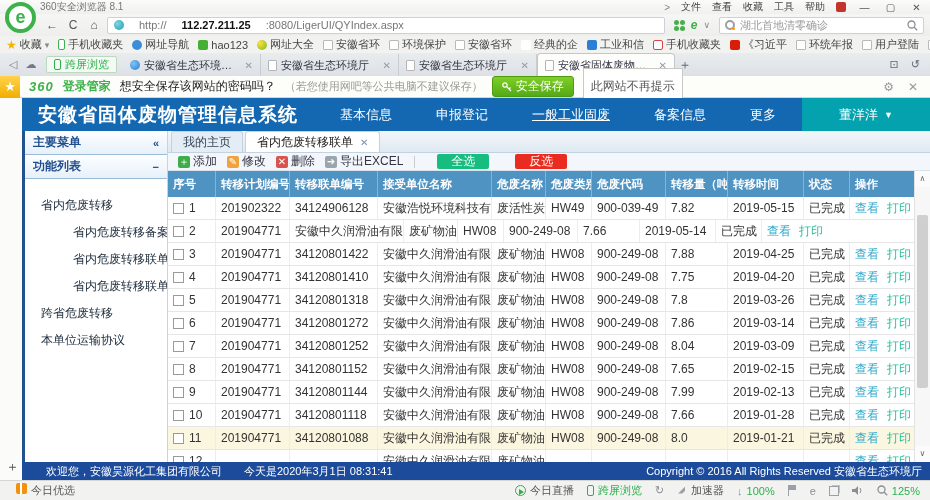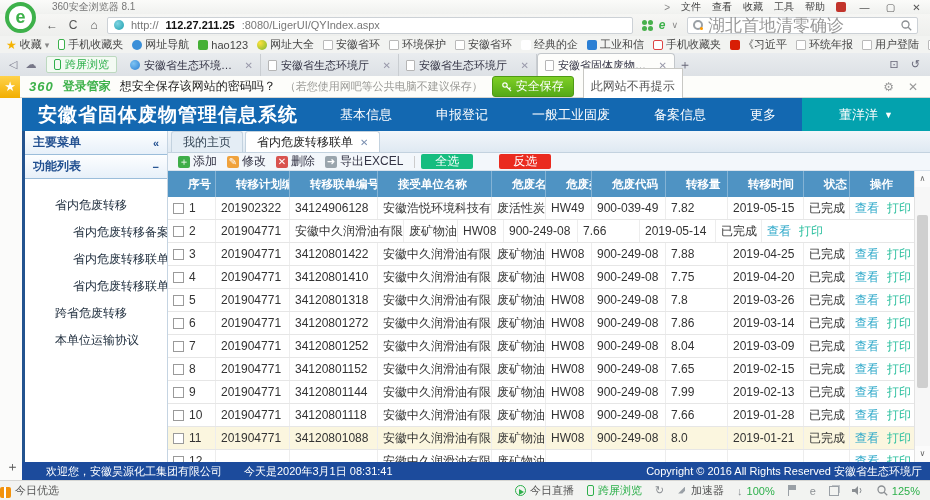--- a/index.html
+++ b/index.html
@@ -2,39 +2,39 @@
 <html><head>
 <meta charset="utf-8">
 <style>
   *{box-sizing:border-box;margin:0;padding:0}
   html,body{width:930px;height:500px;overflow:hidden}
   body{font-family:"Liberation Sans","DejaVu Sans",sans-serif;font-size:12px;color:#333;background:#e9eaec}
   #screen{position:relative;width:930px;height:500px;background:#fff;overflow:hidden}
   .ell{white-space:nowrap;overflow:hidden;text-overflow:ellipsis}
 
   
-  #titlebar{position:absolute;top:0;left:0;width:930px;height:14px;background:linear-gradient(#fbfbf9,#f0f1ef);display:flex;align-items:flex-start;padding-left:52px;font-size:10px;color:#777}
+  #titlebar{position:absolute;top:0;left:0;width:930px;height:14px;background:linear-gradient(#fbfbf9,#f0f1ef);display:flex;align-items:flex-start;padding-left:40px;font-size:10px;color:#777}
   #logo{position:absolute;left:5px;top:2px;width:31px;height:31px;border-radius:50%;background:#fff;border:4px solid #3db14a;color:#3db14a;font-weight:bold;font-size:18px;display:flex;align-items:center;justify-content:center;z-index:9}
   #titlebar .menus{margin-left:auto;display:flex;align-items:center;gap:11px;padding-right:6px;font-size:10px;color:#444}
   #titlebar .menus .chev{color:#888}
   #titlebar .bag{width:10px;height:10px;background:#c2342c;border-radius:2px}
   #titlebar .winbtn{width:15px;text-align:center;color:#555;font-size:10px;cursor:default}
 
   #addressbar{position:absolute;top:14px;left:0;width:930px;height:22px;background:linear-gradient(#f6f6f4,#eeefed);display:flex;align-items:center;gap:5px;padding-left:44px}
   .navbtn{width:16px;text-align:center;color:#555;font-size:12px}
-  #urlbox{flex:1;height:17px;background:#fff;border:1px solid #ccd1d6;border-radius:2px;display:flex;align-items:center;gap:7px;padding:0 6px;font-size:11px}
+  #urlbox{flex:1;height:17px;background:#fff;border:1px solid #ccd1d6;border-radius:2px;display:flex;align-items:center;gap:15px;padding:0 6px;font-size:11px}
   .siteicon{width:10px;height:10px;border-radius:50%;background:radial-gradient(circle at 35% 35%,#7fd4e2,#1d9fae);flex:none}
   #urlbox .u1{color:#777}#urlbox .u2{color:#111;font-weight:bold}#urlbox .u3{color:#777}
   .pageact{display:flex;align-items:center;gap:6px;padding:0 4px}
   .clover{width:11px;height:11px;position:relative}
   .clover i{position:absolute;width:5px;height:5px;border-radius:50%;background:#47b04c}
   .clover i:nth-child(1){left:0;top:0}.clover i:nth-child(2){right:0;top:0}.clover i:nth-child(3){left:0;bottom:0}.clover i:nth-child(4){right:0;bottom:0}
   .e-small{color:#3db14a;font-weight:bold;font-size:12px;font-style:italic}
   .vchev{color:#888;font-size:9px}
-  #searchbox{flex:none;width:231px;height:17px;background:#fff;border:1px solid #ccd1d6;border-radius:2px;display:flex;align-items:center;gap:5px;padding:0 5px;margin-right:12px;font-size:17px;color:#999}
+  #searchbox{flex:none;width:205px;height:17px;background:#fff;border:1px solid #ccd1d6;border-radius:2px;display:flex;align-items:center;gap:5px;padding:0 5px;margin-right:6px;font-size:11px;color:#999}
   .o-logo{width:10px;height:10px;border-radius:50%;border:2px solid #9aa0a6;flex:none;position:relative}
   .o-logo::after{content:"";position:absolute;right:-2px;bottom:-2px;width:3px;height:3px;border-radius:50%;background:#f90}
   .mag{flex:none}
 
   #bookmarks{position:absolute;top:36px;left:0;width:930px;height:17px;background:#f2f3f1;display:flex;align-items:center;gap:9px;padding:0 6px;font-size:11px;color:#444;white-space:nowrap;overflow:hidden}
   .bm{display:flex;align-items:center;gap:3px;flex:none}
   .bmi{width:10px;height:10px;flex:none;display:inline-block;border-radius:2px}
   .star-y{color:#f5b301;font-size:12px;line-height:10px}
   .i-phone{width:7px;height:11px;border:1px solid #3cb14c;border-radius:2px;background:#fff}
   .i-compass{border-radius:50%;background:#3a8fd8}
@@ -70,55 +70,55 @@
 
   
   #viewport{position:absolute;top:98px;left:0;width:930px;height:382px;background:#fff}
   #gutter{position:absolute;left:0;top:0;width:22px;height:382px;background:#fbfbfa}
   #gutter .plus{position:absolute;left:6px;bottom:4px;color:#555;font-size:13px}
   #app{position:absolute;left:22px;top:0;width:908px;height:382px;display:flex;flex-direction:column}
 
   #appheader{height:33px;background:#1368b1;display:flex;align-items:center;flex:none}
   #apptitle{color:#fff;font-size:19px;font-weight:bold;padding-left:16px;letter-spacing:1px;white-space:nowrap}
   #appnav{display:flex;gap:44px;margin-left:42px;color:#fff;font-size:13px;white-space:nowrap}
-  #appnav .nav.active{}
+  #appnav .nav.active{text-decoration:underline}
   #userbox{margin-left:auto;width:128px;height:33px;background:#03a2ae;color:#fff;font-size:13px;display:flex;align-items:center;justify-content:center;gap:6px;flex:none}
   #userbox .car{font-size:9px}
 
   #appbody{flex:1;display:flex;min-height:0}
   #sidebar{width:146px;flex:none;background:#fff;border-left:3px solid #23538f;border-right:1px solid #c5d4e2;display:flex;flex-direction:column}
   .panelhead{height:24px;display:flex;align-items:center;justify-content:space-between;padding:0 8px;background:linear-gradient(#fdfeff,#e7f0f9);border-bottom:1px solid #9bbdda;color:#1f4e8f;font-weight:bold;font-size:12px;flex:none}
   .panelhead .ctl{color:#1f4e8f;font-size:11px}
   #menulist{padding-top:13px}
   .mitem{height:27px;line-height:27px;font-size:12px;color:#1b2a3a;white-space:nowrap;overflow:hidden}
-  .mitem.lv1{padding-left:30px}
+  .mitem.lv1{padding-left:16px}
   .mitem.lv2{padding-left:48px}
 
   #content{flex:1;display:flex;flex-direction:column;min-width:0;background:#fff}
   #ctabs{height:22px;background:linear-gradient(#f2f6fa,#dfe9f2);border-bottom:1px solid #c3d2df;display:flex;align-items:flex-end;padding-left:3px;flex:none}
   .ctab{height:21px;display:flex;align-items:center;padding:0 11px;margin-right:2px;font-size:12px;color:#345;background:#e4edf5;border:1px solid #c3d2df;border-bottom:none;border-radius:3px 3px 0 0}
   .ctab.active{background:#fff;color:#222}
   .ctab .x{display:none;margin-left:7px;color:#7a8fb0;font-size:10px}
   .ctab.closable .x{display:inline}
 
   #toolbar{height:18px;background:#f3f7fb;border-bottom:1px solid #d8e2ec;display:flex;align-items:center;padding:0 5px;font-size:12px;color:#334;flex:none}
   .tool{display:flex;align-items:center;gap:3px;padding:0 5px}
   .ticon{width:12px;height:12px;border-radius:2px;color:#fff;font-size:10px;line-height:12px;text-align:center;flex:none}
   .ti-add{background:#3fae49}
   .ti-edit{background:#f0a23c}
   .ti-del{background:#d9534f}
   .ti-exp{background:#9aa5ad}
   .tsep{width:1px;height:12px;background:#ccc;margin:0 6px}
   .selbtn{color:#fff;font-size:12px;border-radius:2px;padding:0 14px;height:15px;line-height:15px}
-  .btn-all{background:#16bd7f;margin-left:0}
+  .btn-all{background:#16bd7f;margin-left:16px}
   .btn-inv{background:#ea2b1f;margin-left:26px}
 
   #grid{flex:1;position:relative;overflow:hidden;min-height:0}
   #ghead{height:26px;background:#4f93c3;display:flex;color:#fff;font-weight:bold;font-size:11.5px;align-items:stretch}
-  #ghead .hc{display:flex;align-items:center;padding-left:20px;border-right:1px solid rgba(255,255,255,.3);white-space:nowrap;overflow:hidden}
+  #ghead .hc{display:flex;align-items:center;padding-left:5px;border-right:1px solid rgba(255,255,255,.3);white-space:nowrap;overflow:hidden}
   #gbody{position:absolute;top:26px;left:0;right:16px;bottom:0;overflow:hidden}
   .grow{height:23px;display:flex;border-bottom:1px solid #e6e6e6;background:#fff;font-size:12px;color:#333}
   .grow.highlight{background:#fbf6df}
   .grow .gc{display:flex;align-items:center;padding-left:5px;border-right:1px solid #ededed;white-space:nowrap;overflow:hidden;height:100%}
   .cb{width:11px;height:11px;border:1px solid #9a9a9a;background:#fff;flex:none;margin-right:5px}
   .c0{width:48px;flex:none}.c1{width:74px;flex:none}.c2{width:88px;flex:none}.c3{width:114px;flex:none}
   .c4{width:54px;flex:none}.c5{width:46px;flex:none}.c6{width:74px;flex:none}.c7{width:62px;flex:none}
   .c8{width:76px;flex:none}.c9{width:46px;flex:none}.c10{width:64px;flex:none;border-right:none!important}
   .lnk-view{color:#2ba7c9;margin-right:8px}
   .lnk-print{color:#2abf9e}
@@ -128,21 +128,21 @@
   .sbtn.up{top:0}.sbtn.down{bottom:0}
   #sthumb{position:absolute;left:2px;width:11px;top:44px;height:173px;background:#cfcfcf;border-radius:2px}
 
   #appfooter{height:18px;background:#1c4b9c;color:#fff;font-size:11px;display:flex;align-items:center;flex:none;white-space:nowrap}
   #appfooter .w{padding-left:24px}
   #appfooter .d{padding-left:22px}
   #appfooter .c{margin-left:auto;padding-right:8px}
 
   
   #statusbar{position:absolute;top:480px;left:0;width:930px;height:20px;background:#f2f3f1;border-top:1px solid #d6d6d3;display:flex;align-items:center;font-size:11px;color:#555}
-  #statusbar .left{display:flex;align-items:flex-end;gap:4px;padding-left:0}
+  #statusbar .left{display:flex;align-items:flex-start;gap:4px;padding-left:16px}
   .gift{width:11px;height:11px;background:#f2920c;border-radius:2px;position:relative}
   .gift::after{content:"";position:absolute;left:4px;top:0;width:2px;height:11px;background:#fff}
   #statusbar .right{margin-left:auto;display:flex;align-items:center;gap:13px;padding-right:10px}
   .sgroup{display:flex;align-items:center;gap:4px}
   .play{width:11px;height:11px;border-radius:50%;border:1px solid #2db04b;position:relative}
   .play::after{content:"";position:absolute;left:3.5px;top:2.5px;border-left:5px solid #2db04b;border-top:3px solid transparent;border-bottom:3px solid transparent}
   .sphone{width:7px;height:11px;border:1px solid #2db04b;border-radius:2px}
   .green{color:#2db04b}
   .gicon{color:#8b8f93;font-size:11px}
   .rocket{width:10px;height:10px;position:relative}

